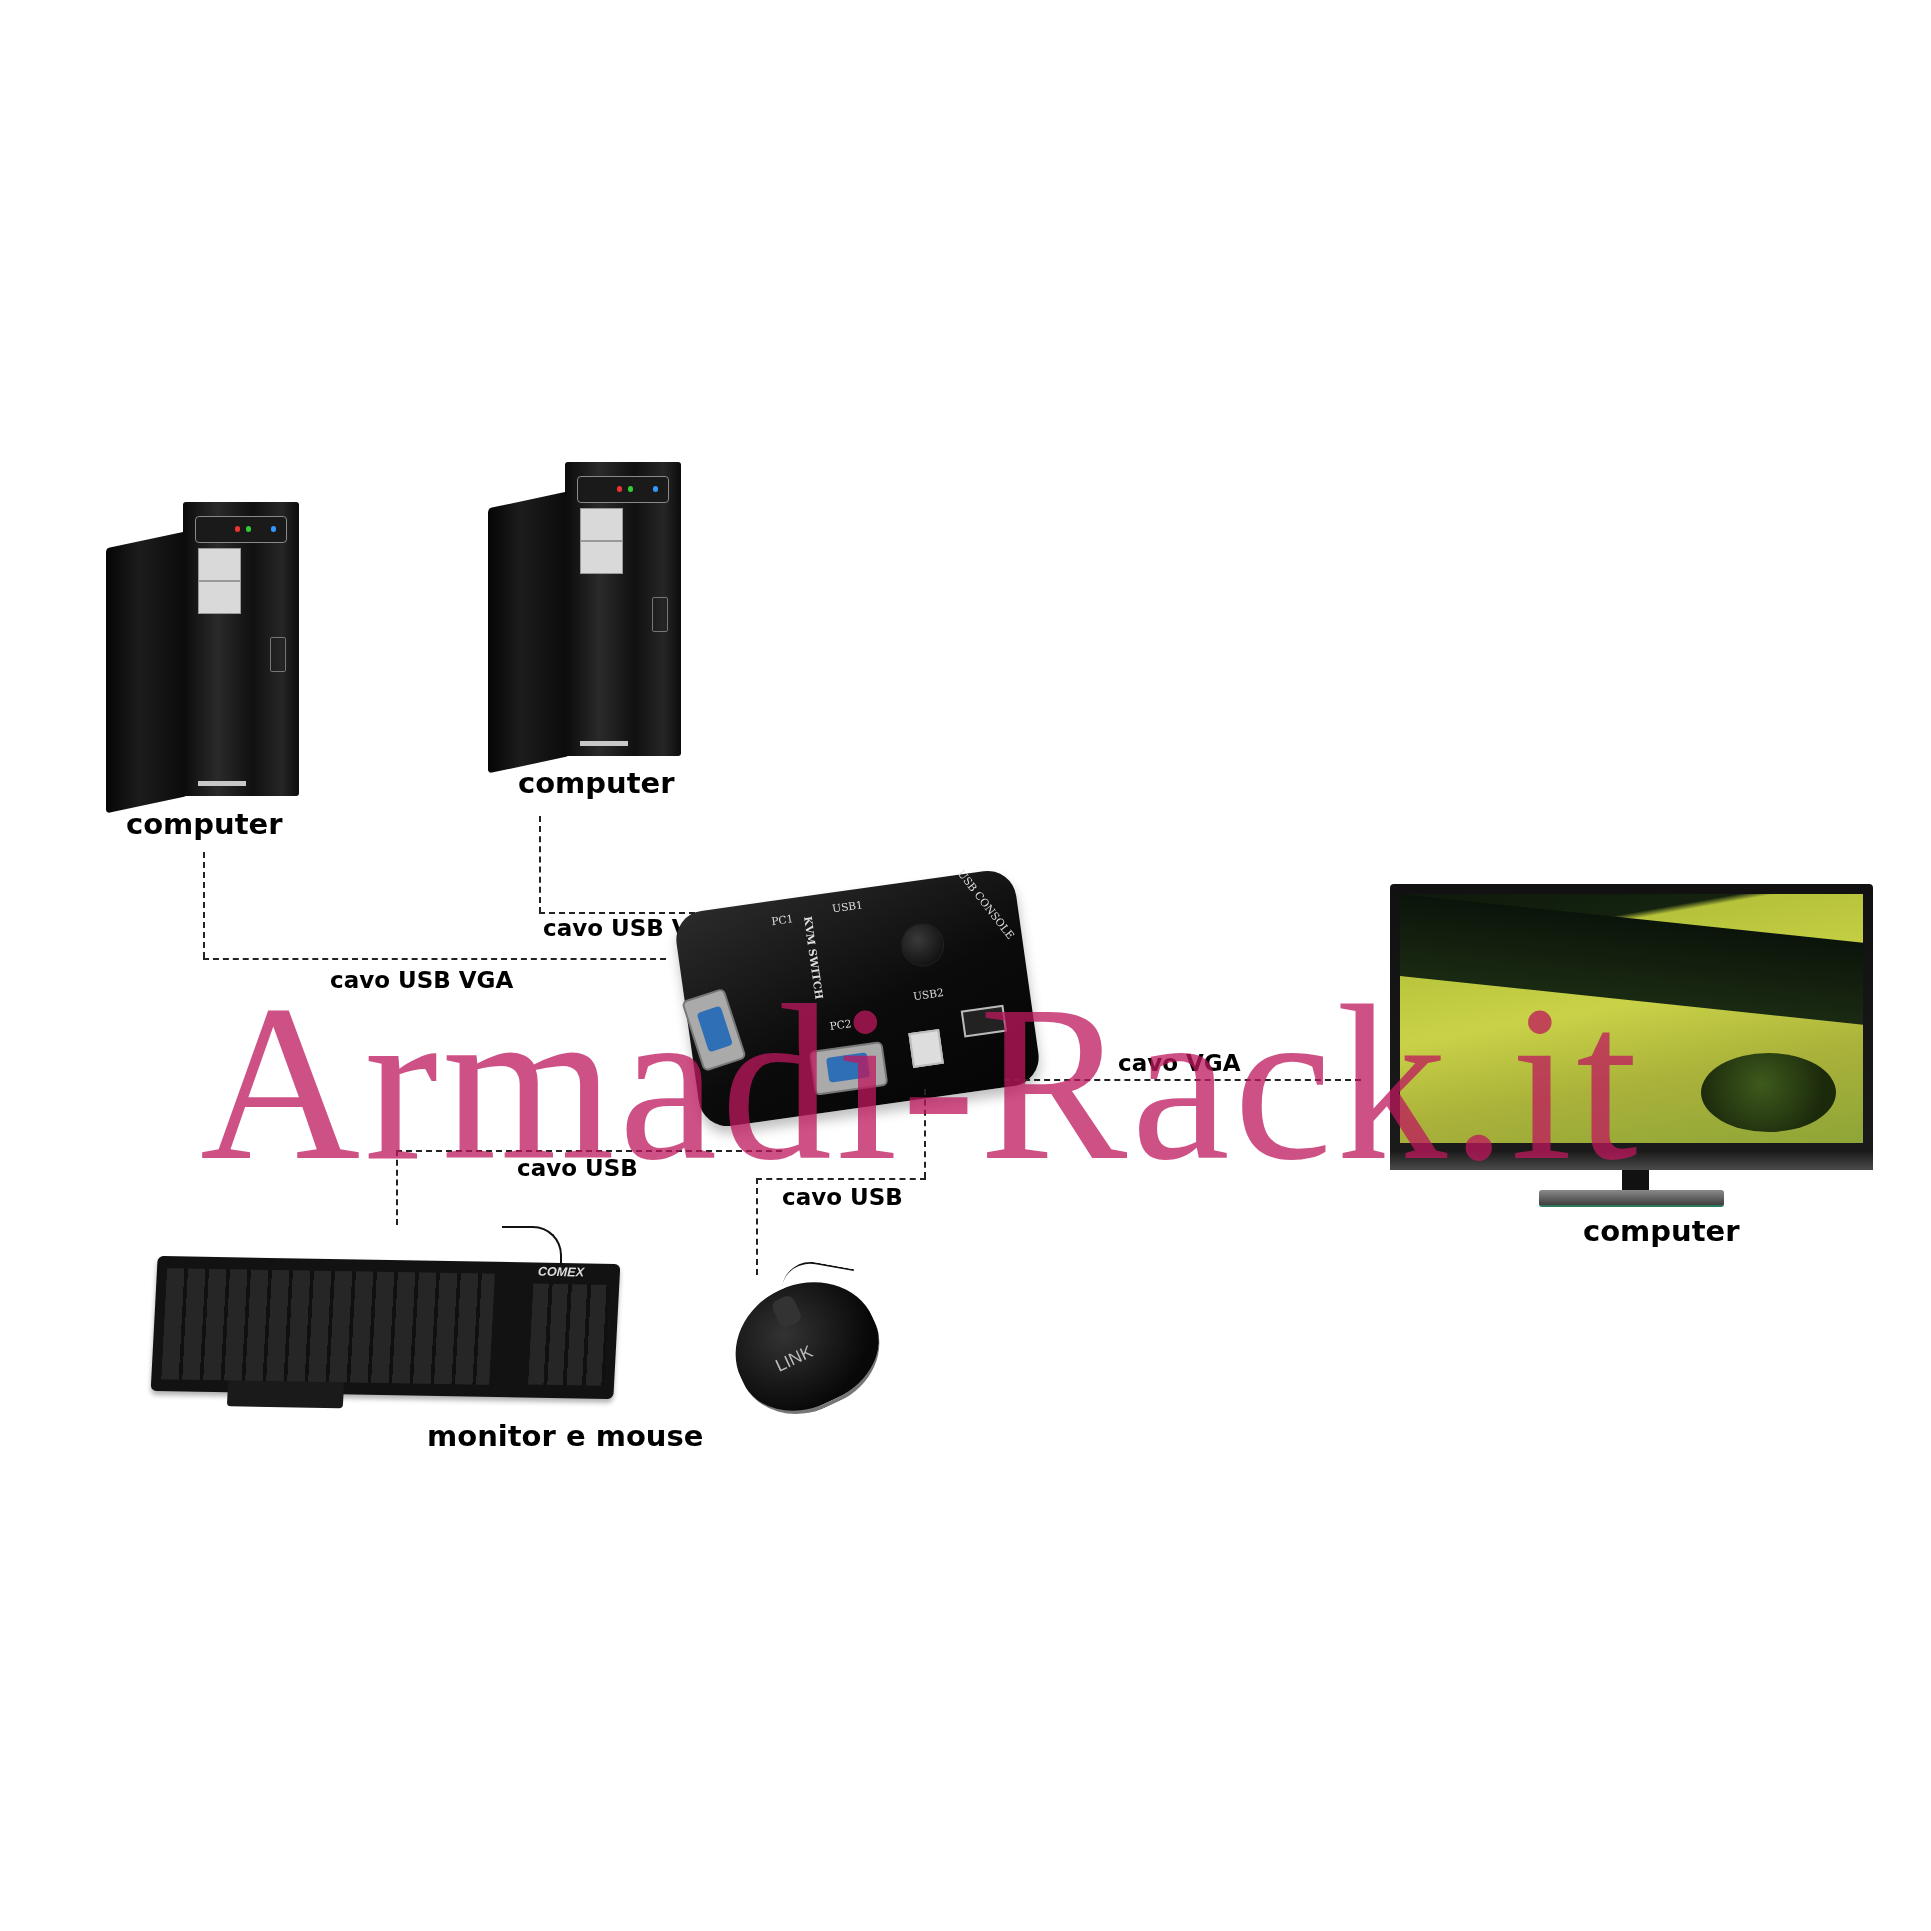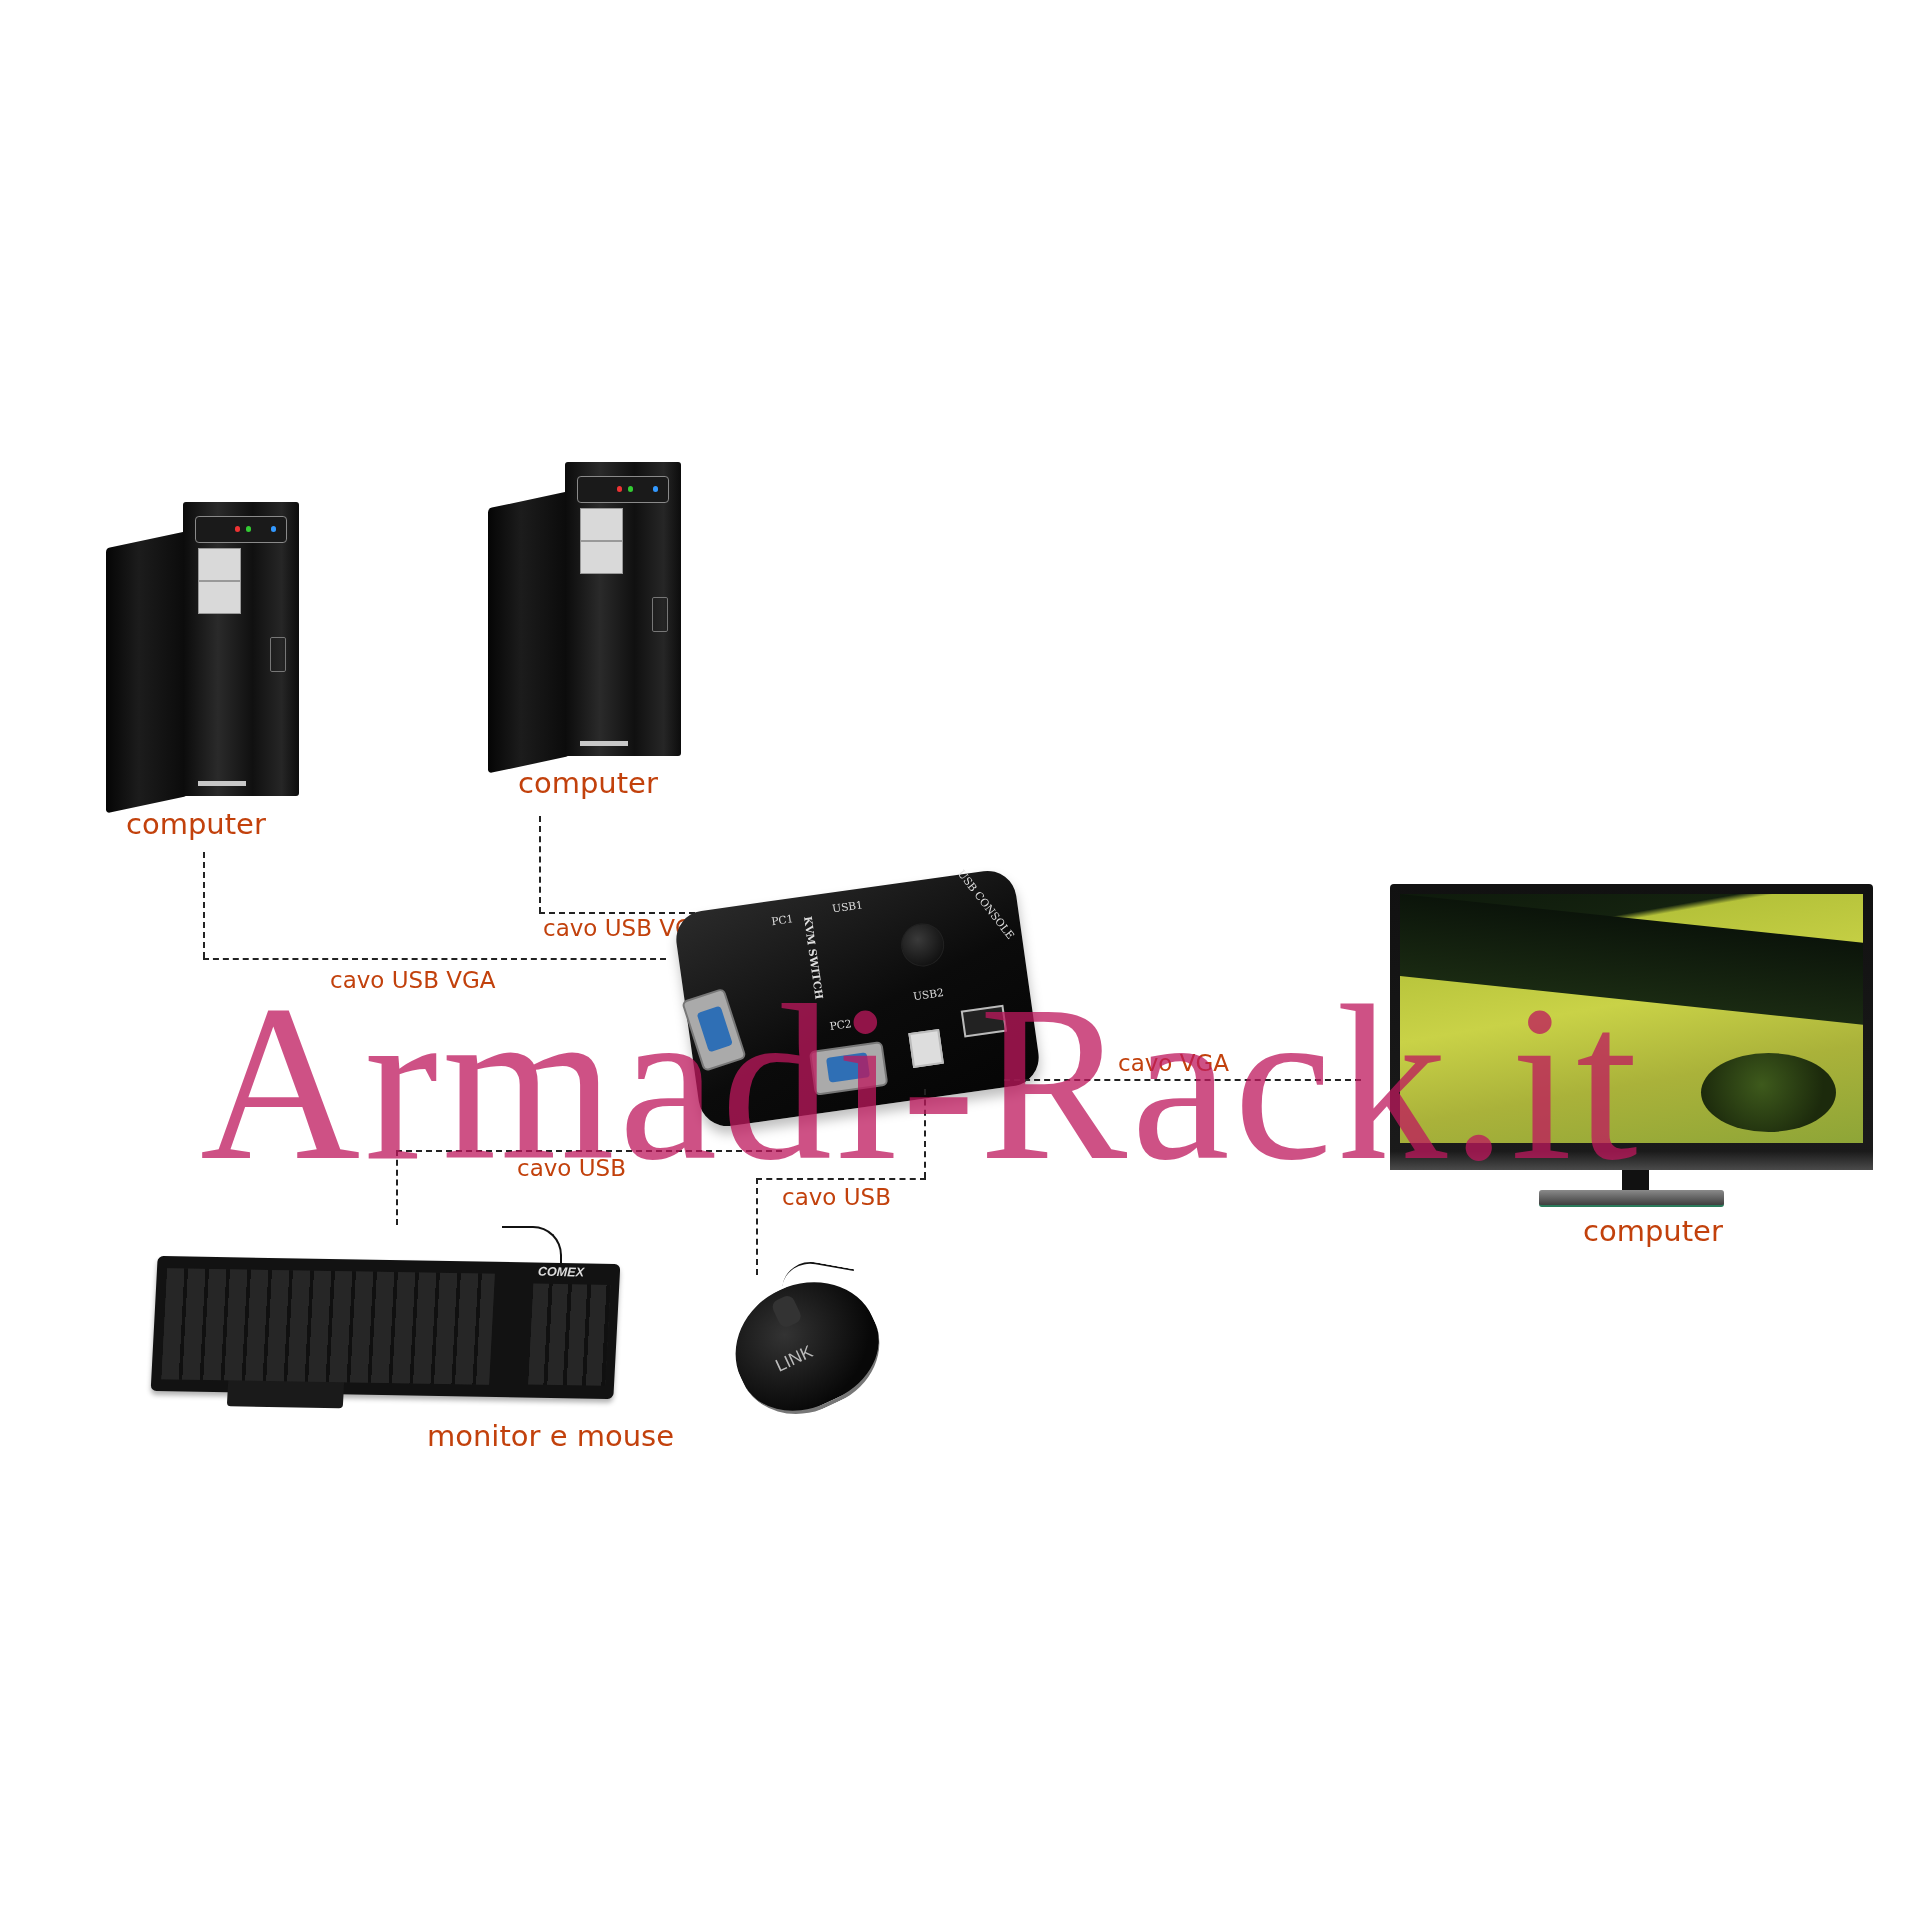--- a/index.html
+++ b/index.html
@@ -1,17 +1,17 @@
 <!DOCTYPE html>
 <html><head>
 <meta charset="utf-8">
 <style>
   html, body { margin:0; padding:0; background:#ffffff; }
   body { width:1931px; height:1931px; position:relative; overflow:hidden; font-family:"DejaVu Sans", sans-serif; }
-  .label { position:absolute; color:#c2410c; font-size:29px; white-space:nowrap; font-family:"DejaVu Sans", sans-serif; }
+  .label { position:absolute; color:#000000; font-size:29px; white-space:nowrap; font-family:"DejaVu Sans", sans-serif;font-weight:bold; }
   .label.small { font-size:23px; }
   .watermark { position:absolute; left:200px; top:956px; font-size:222px; color:#be185d; font-family:Liberation Serif, serif; letter-spacing:3.9px; white-space:nowrap; z-index:5; opacity:0.75; pointer-events:none; }
   .dash-h { position:absolute; height:0; border-top:2.9px dashed #222; }
   .dash-v { position:absolute; width:0; border-left:2.9px dashed #222; }
 
   
   .tower { position:absolute; }
   .tower .side { position:absolute; left:0; top:29px; width:82px; bottom:0; background:linear-gradient(90deg,#050505,#1c1c1c 40%,#0a0a0a); transform:skewY(-12deg); transform-origin:right top; border-radius:3.9px; }
   .tower .front { position:absolute; left:77px; top:0; right:0; bottom:0; background:linear-gradient(90deg,#0b0b0b,#2a2a2a 30%,#101010 60%,#262626 85%,#0c0c0c); border-radius:2.9px; }
   .tower .panel { position:absolute; left:11.6px; right:11.6px; top:13.5px; height:25px; background:#1a1a1a; border:1.9px solid #8a8a8a; border-radius:3.9px; }

